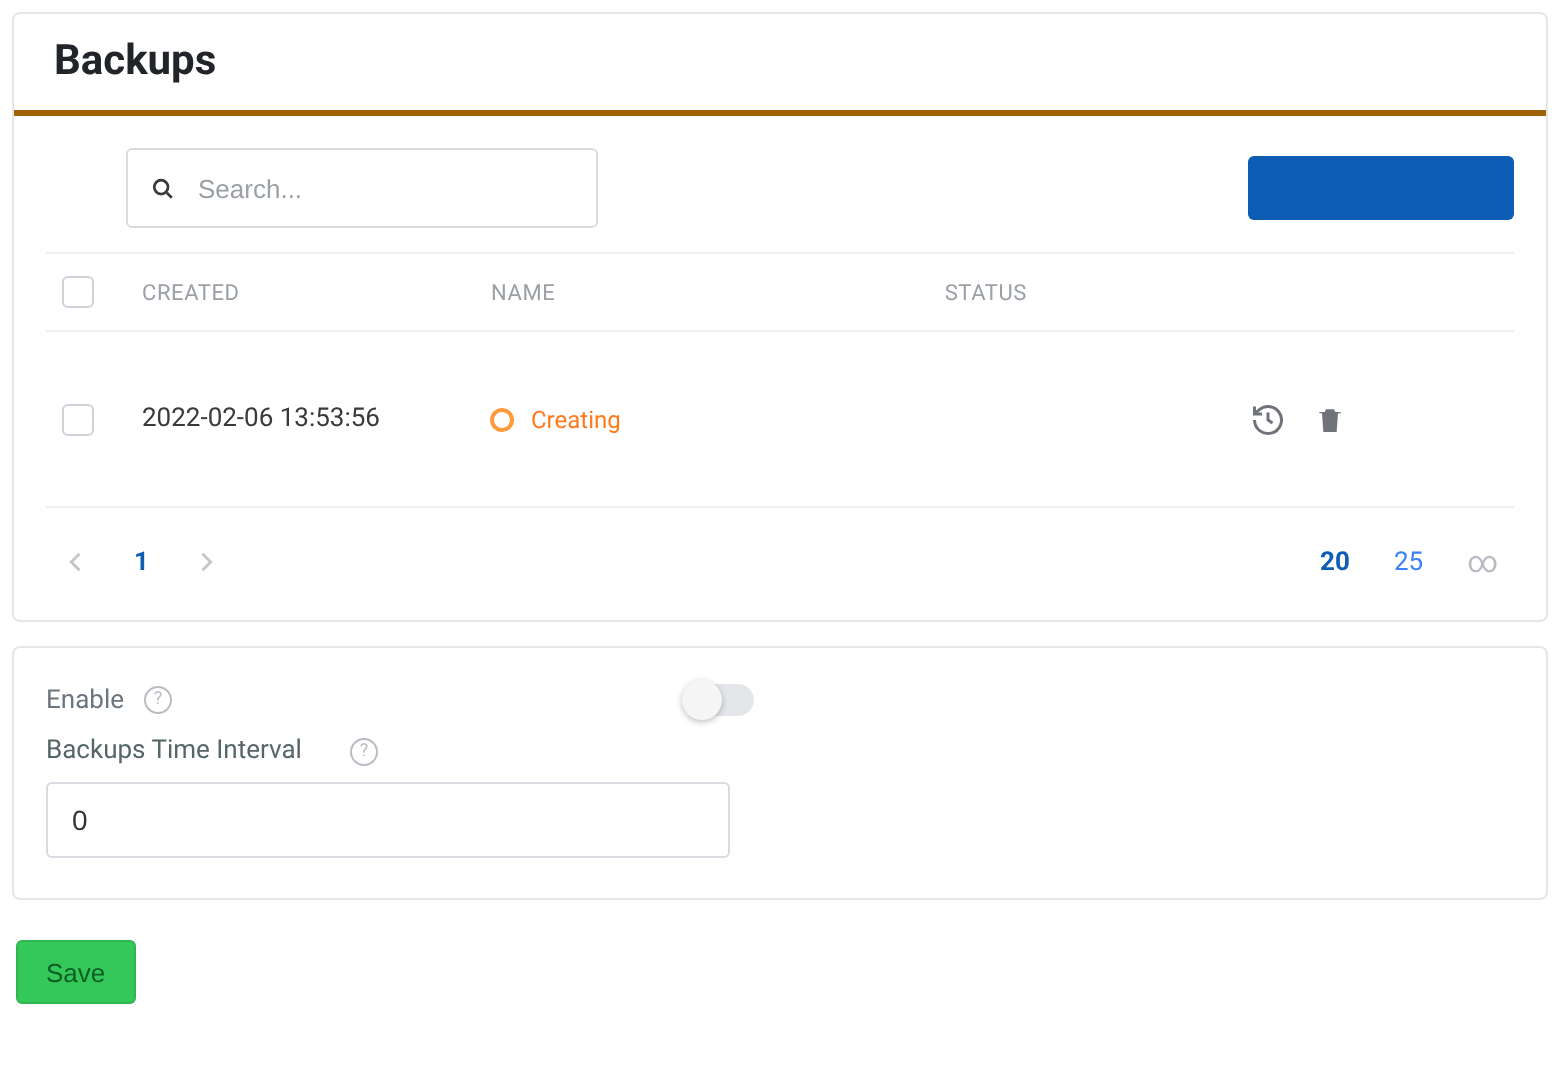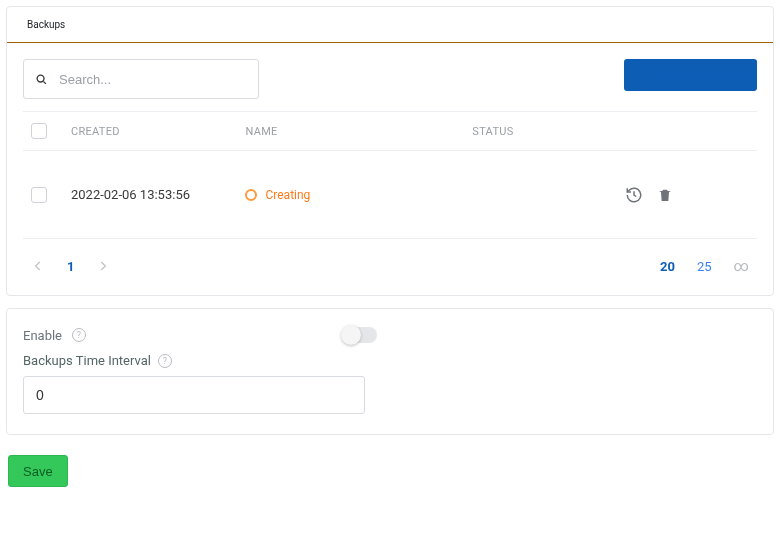--- a/index.html
+++ b/index.html
@@ -12,31 +12,32 @@
       color: #212529;
     }
     .card {
       border: 1px solid #e4e6e9;
       border-radius: 4px;
       background: #fff;
       margin-bottom: 12px;
     }
     .card-header {
       padding: 12px 20px;
-      border-bottom: 1px solid #a16207;
-      font-weight: 400;
-      font-size: 10px;
+      border-bottom: 3px solid #a16207;
+      font-weight: 700;
+      font-size: 21px;
       color: #212529;
     }
     .card-body { padding: 16px; }
     .toolbar {
       display: flex;
       justify-content: space-between;
-      align-items: flex-start;
+      align-items: center;
       margin-bottom: 12px;
+      margin-left: 40px;
     }
     .search-wrap {
       display: flex;
       align-items: center;
       border: 1px solid #d8dbe0;
       border-radius: 3px;
       height: 40px;
       width: 236px;
       padding: 0 10px;
       gap: 10px;
@@ -155,21 +156,21 @@
       cursor: pointer;
     }
     .toggle-knob {
       position: absolute;
       left: -2px; top: -2px;
       width: 20px; height: 20px;
       border-radius: 50%;
       background: #f5f5f5;
       box-shadow: 0 1px 3px rgba(0,0,0,0.25);
     }
-    .label-interval { color: #566; font-size: 13px; margin-bottom: 8px; display: flex; align-items: center; gap: 7px; }
+    .label-interval { color: #566; font-size: 13px; margin-bottom: 8px; display: flex; align-items: center; gap: 24px; }
     .interval-input {
       width: 342px;
       height: 38px;
       border: 1px solid #d8dbe0;
       border-radius: 3px;
       padding: 0 12px;
       font-size: 14px;
       color: #333;
       outline: none;
     }

